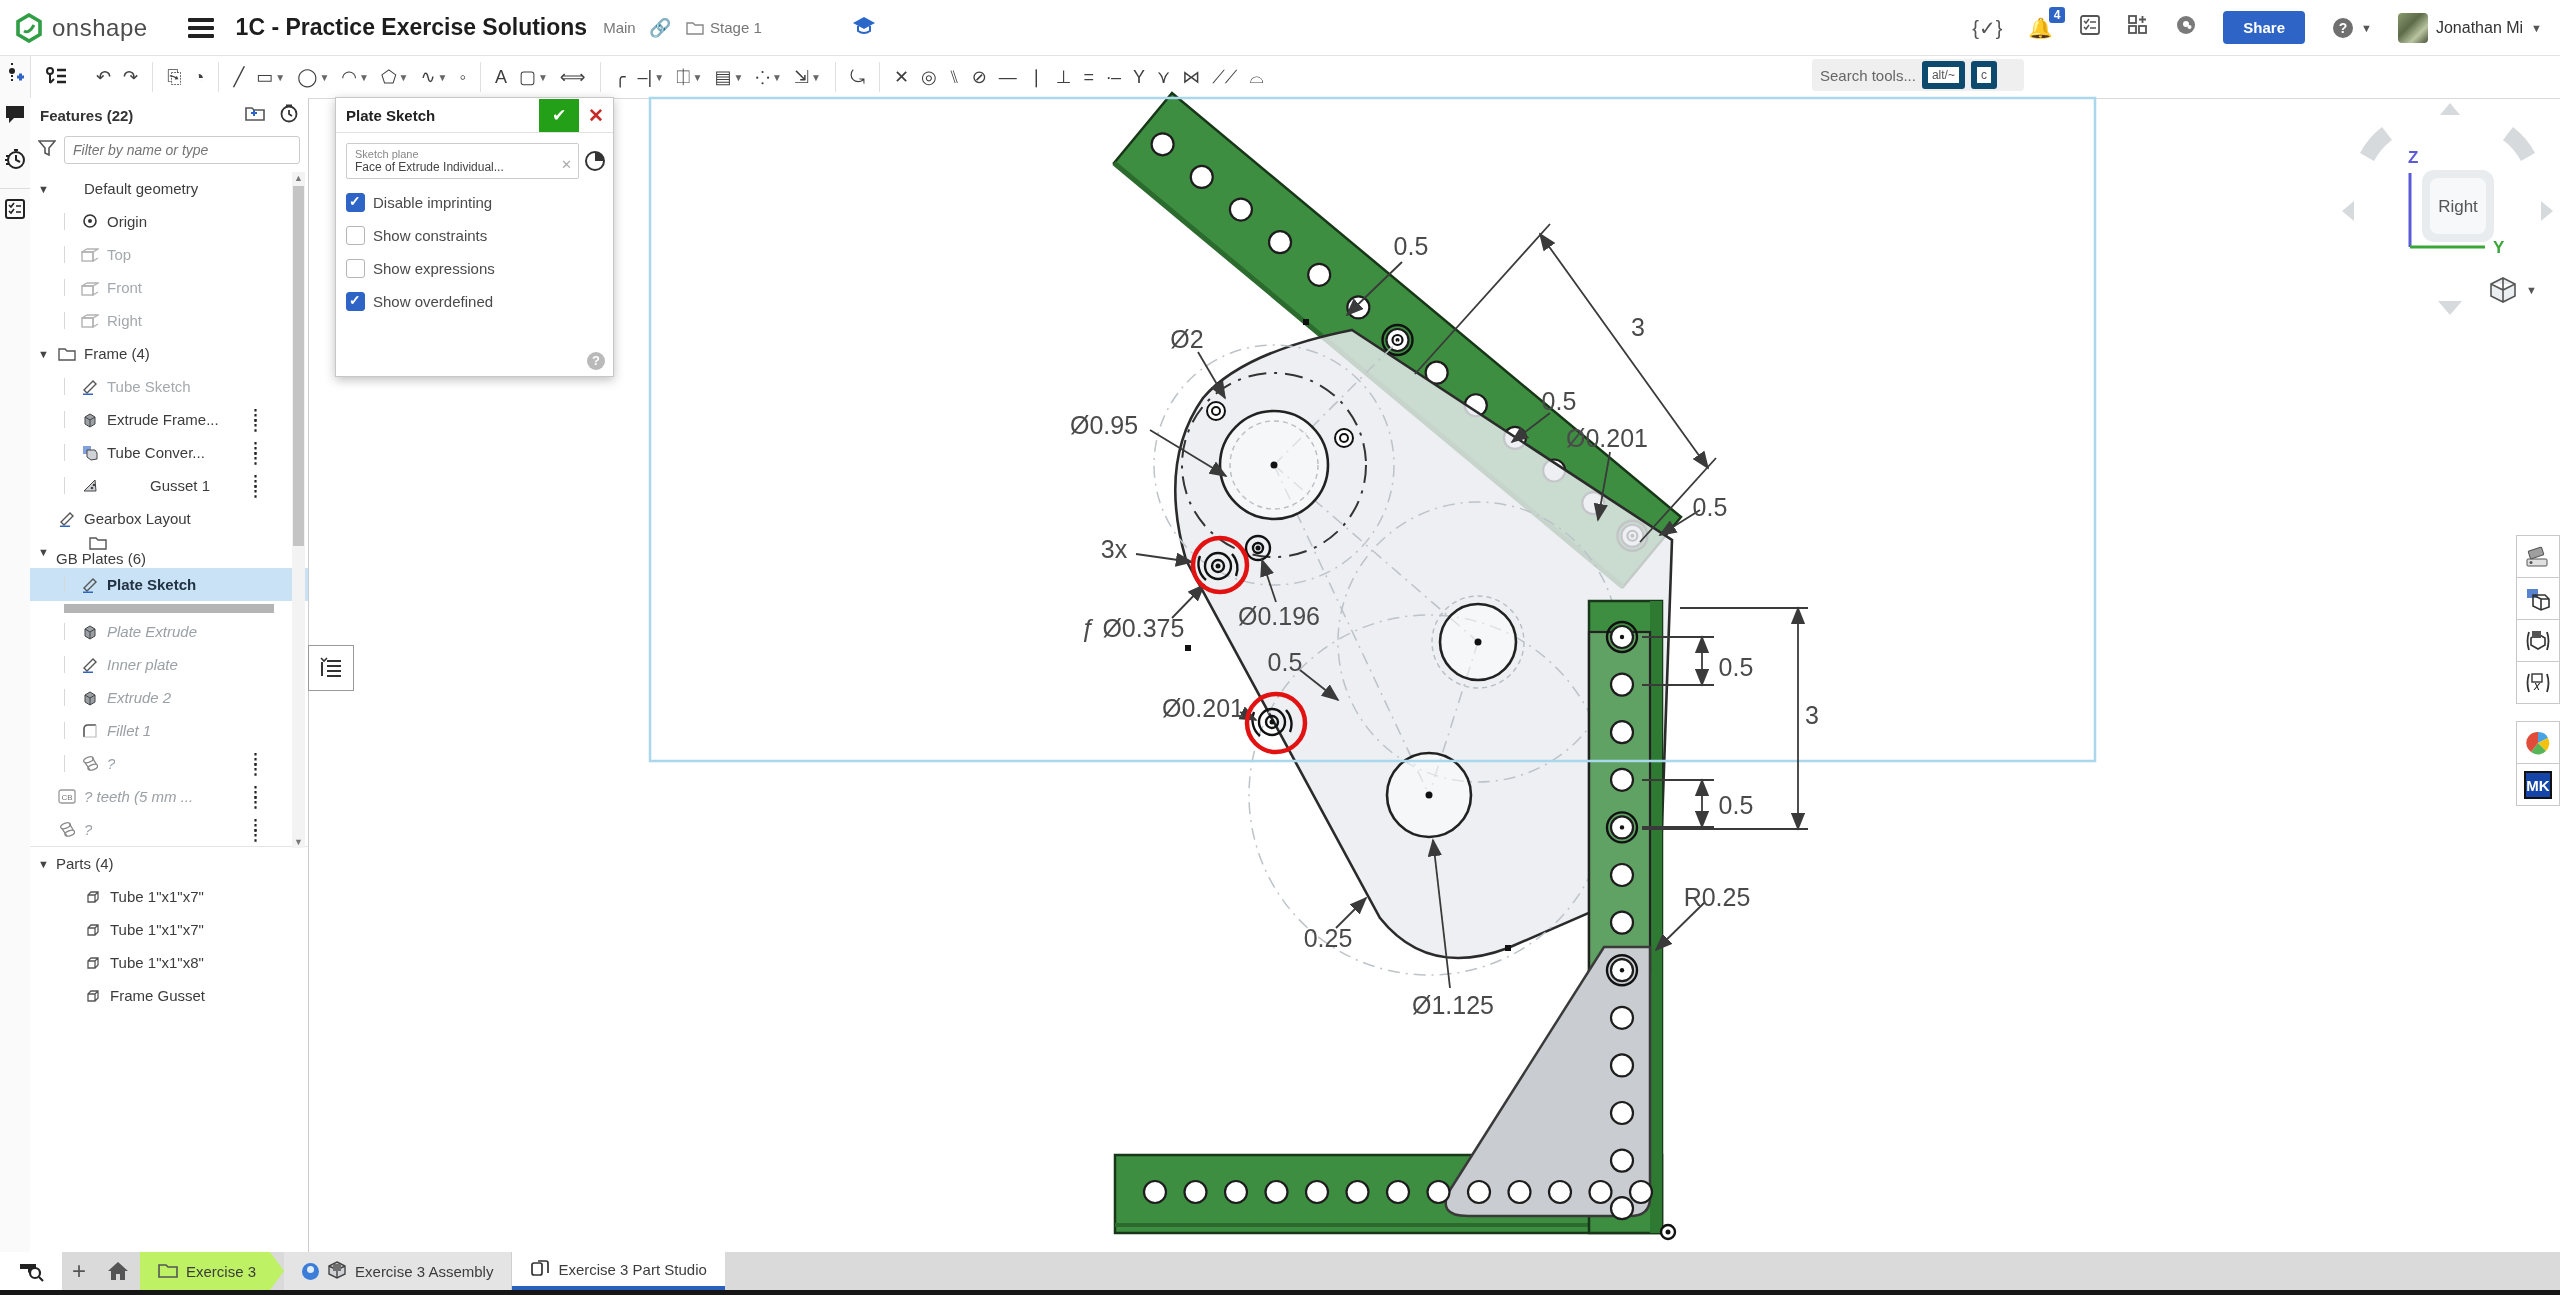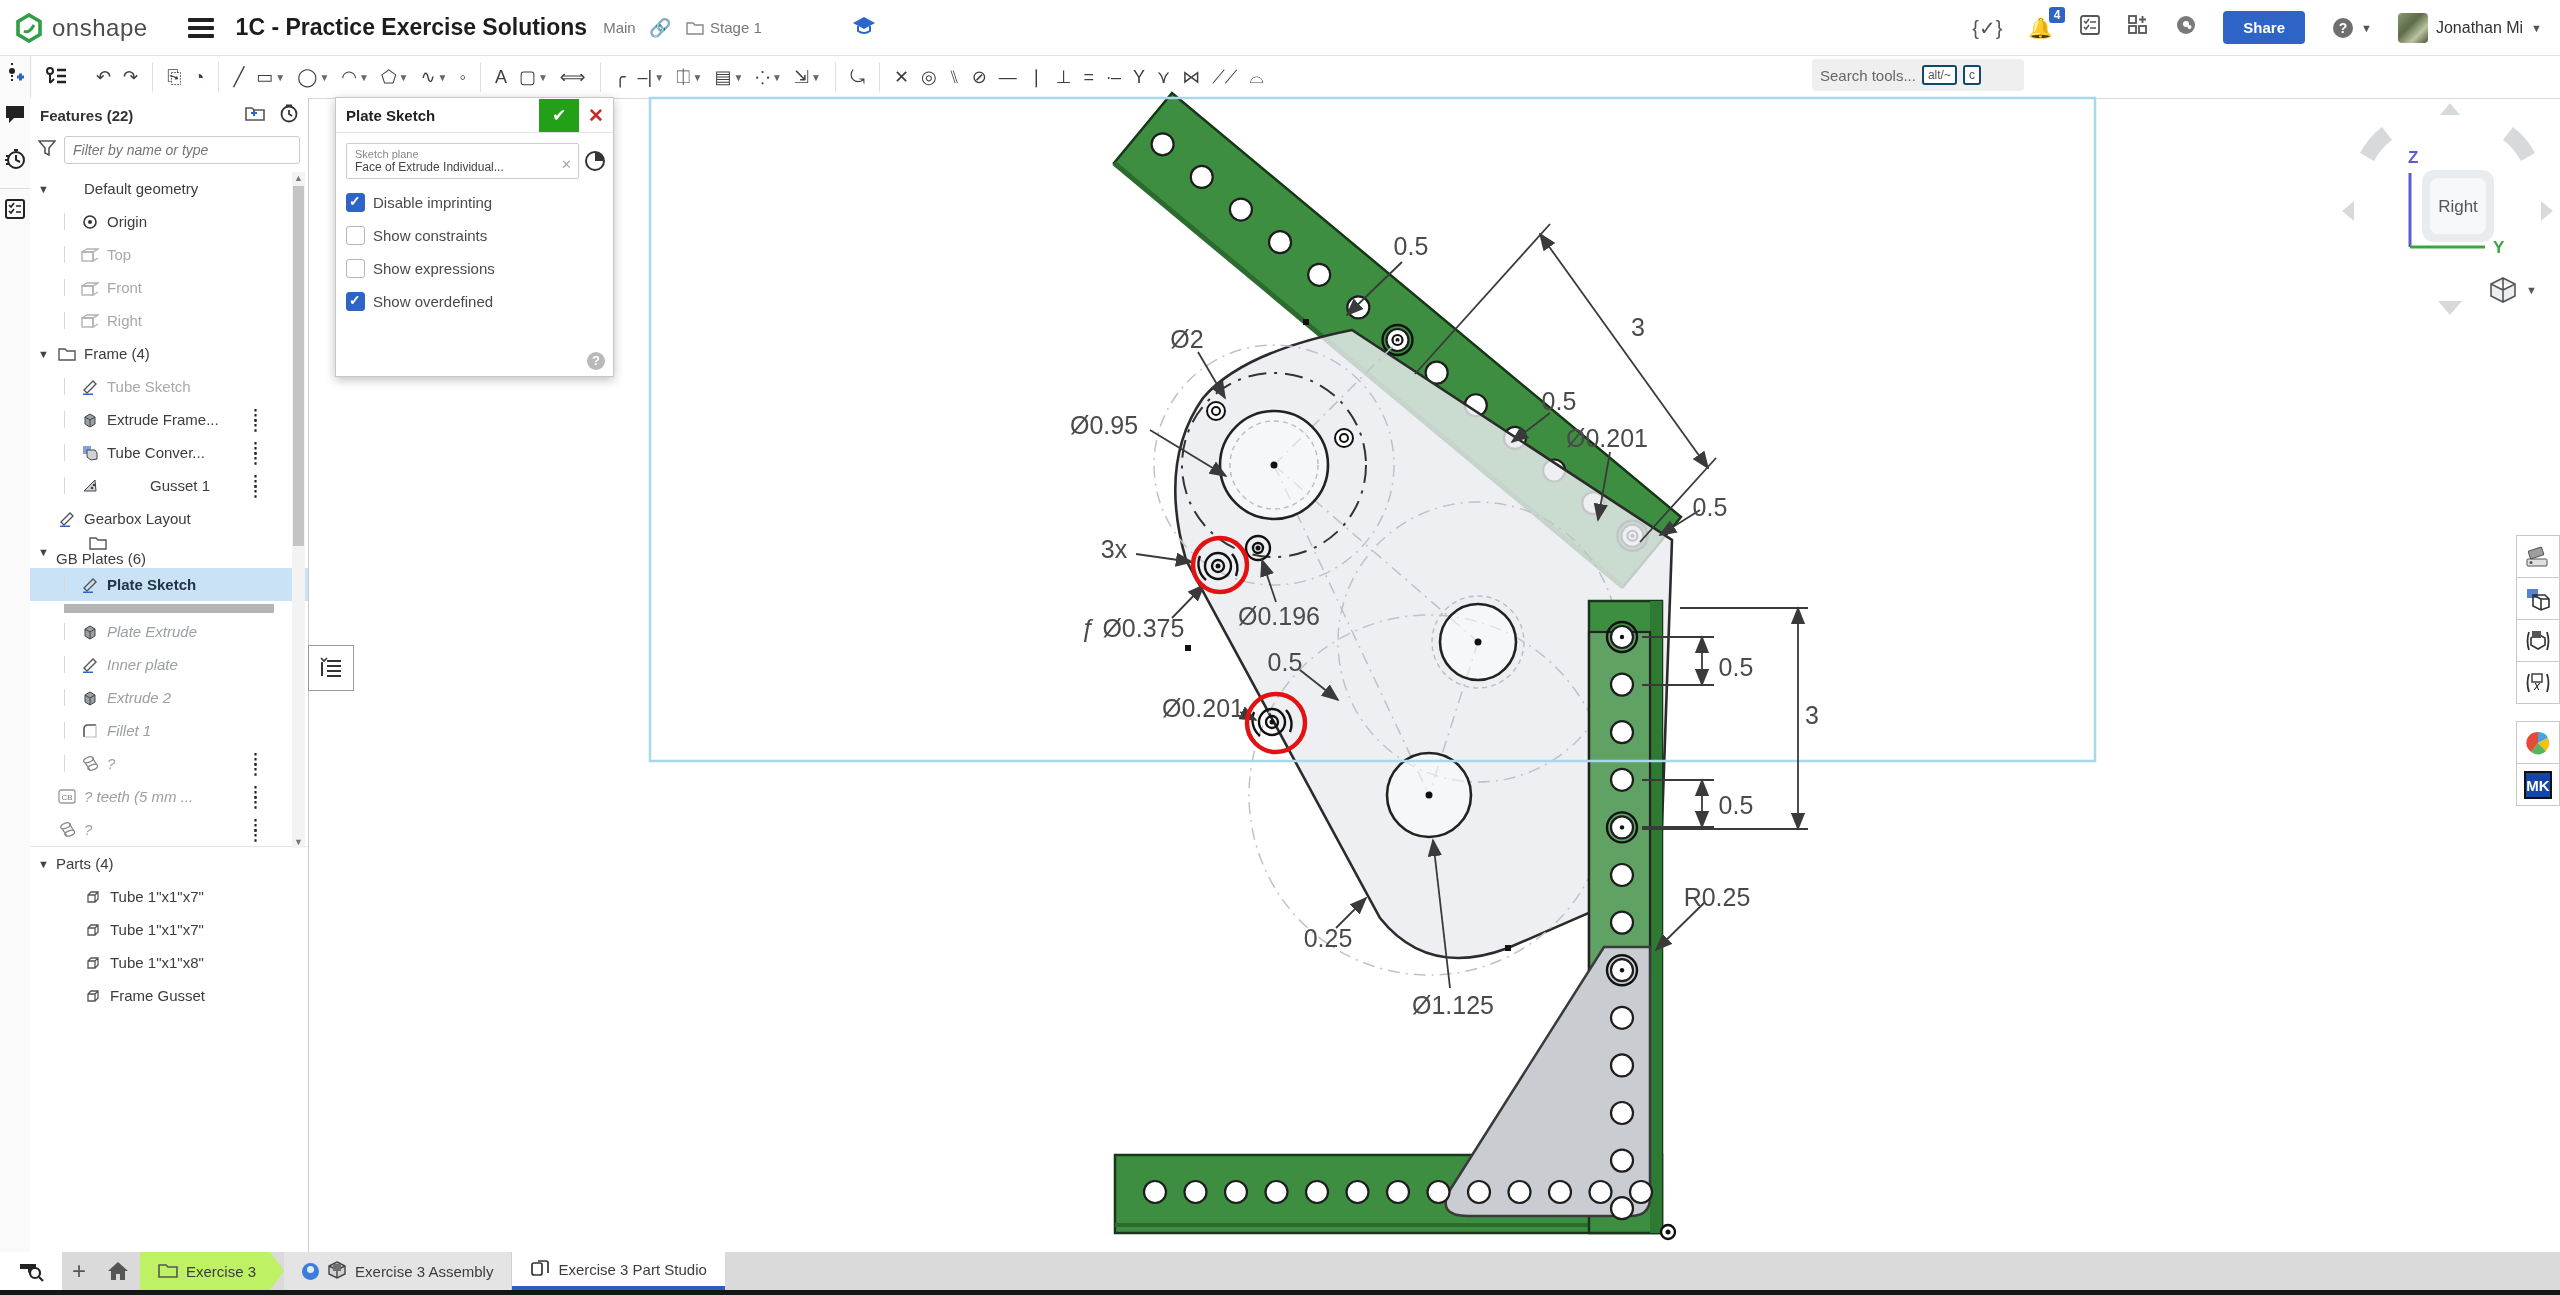--- a/index.html
+++ b/index.html
@@ -24,21 +24,21 @@
   .user-name{font-size:16px;color:#333;}
   .caret{font-size:11px;color:#555;}
   
   #toolbar{position:absolute;left:30px;top:56px;width:2530px;height:42px;background:#fff;border-bottom:1px solid #d9d9d9;display:flex;align-items:center;}
   .tgroup{display:flex;align-items:center;padding:0 8px;border-left:1px solid #e0e0e0;height:30px;}
   .tgroup:first-child{border-left:none;}
   .tool{display:flex;align-items:center;gap:2px;padding:2px 6px;color:#3f3f3f;font-size:18px;cursor:pointer;border-radius:3px;}
   .tool .tcaret{font-size:10px;color:#666;}
   #searchtools{position:absolute;left:1782px;top:3px;width:196px;height:32px;background:#efefef;border-radius:4px;display:flex;align-items:center;padding:0 8px;gap:6px;}
   #searchtools .ph{color:#666;font-size:15px;}
-  kbd{background:#fff;border:2px solid #0c4a6e;border-radius:3px;font-size:12px;color:#555;padding:1px 4px;font-family:"Liberation Sans",sans-serif;}
+  kbd{background:#fff;border:6px solid #0c4a6e;border-radius:3px;font-size:12px;color:#555;padding:1px 4px;font-family:"Liberation Sans",sans-serif;}
   
   #leftrail{position:absolute;left:0;top:56px;width:30px;height:1196px;background:#fafafa;border-right:1px solid #e0e0e0;}
   .rail-ic{position:absolute;left:3px;width:24px;height:24px;color:#2b2b2b;font-size:18px;text-align:center;cursor:pointer;}
   .rail-div{position:absolute;left:0;width:30px;border-top:1px solid #ddd;}
   
   #fpanel{position:absolute;left:30px;top:98px;width:278px;height:1154px;background:#fff;border-right:1px solid #ccc;}
   .fp-head{display:flex;align-items:center;height:34px;padding:0 10px;}
   .fp-title{font-size:15px;font-weight:bold;color:#333;flex:1;}
   .fp-hic{color:#444;margin-left:14px;cursor:pointer;}
   .fp-filter{display:flex;align-items:center;gap:8px;padding:4px 8px;}
@@ -584,21 +584,21 @@
     </div>
     <div id="ftree">
         <div class="trow">
           <span class="chev">▼</span>
           <div style="display: flex; align-items: center;">
             <span class="tic"></span>
             <span class="lbl">Default geometry</span>
           </div>
         </div>
         <div class="trow">
-          <div class="ind1" style="display: flex; align-items: flex-end;">
+          <div class="ind1" style="display: flex; align-items: flex-start;">
             <span class="tic">
               <svg width="16" height="16" viewBox="0 0 16 16">
                 <circle cx="8" cy="8" r="6" fill="none" stroke="#333" stroke-width="1.6"></circle>
                 <circle cx="8" cy="8" r="2" fill="#333"></circle>
               </svg>
             </span>
             <span class="lbl">Origin</span>
           </div>
         </div>
         <div class="trow muted">

